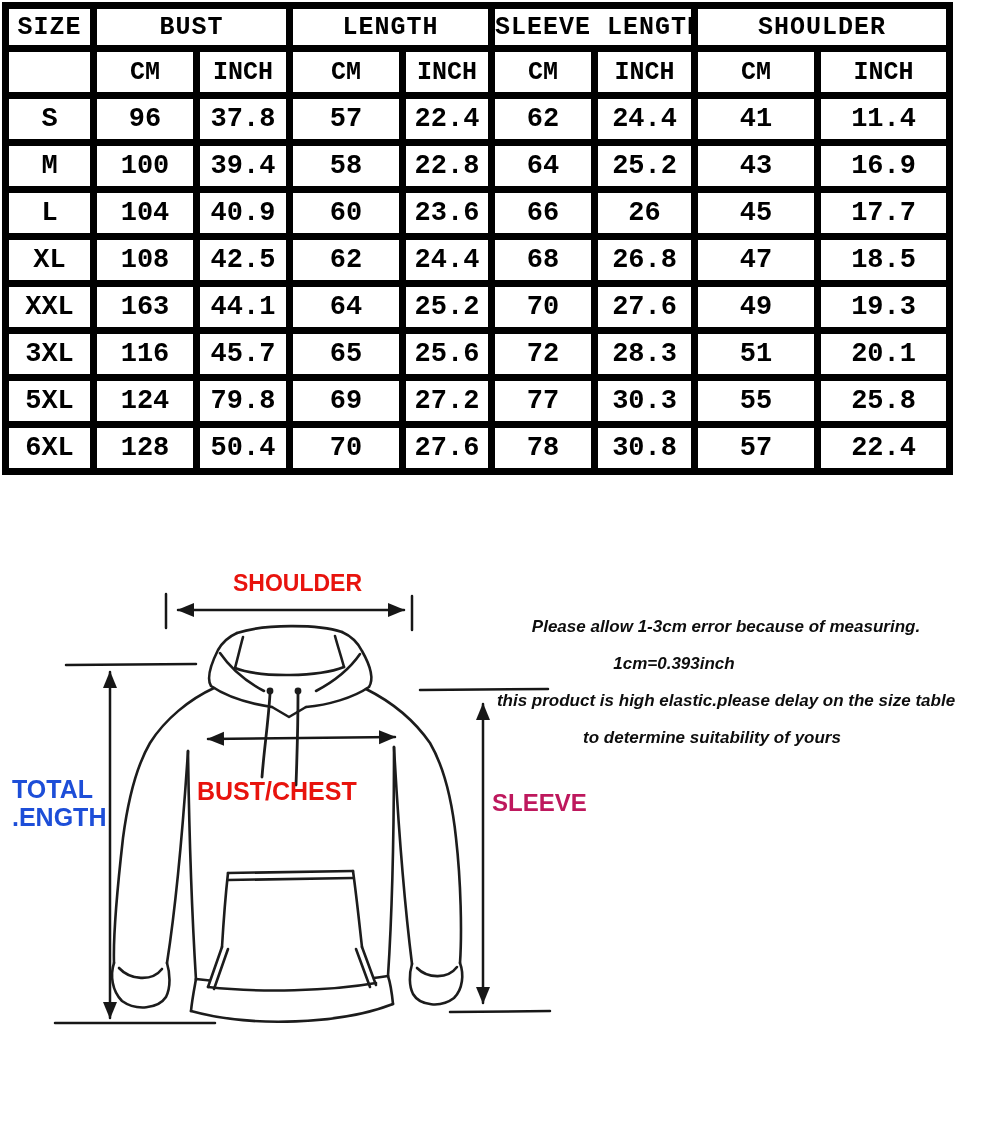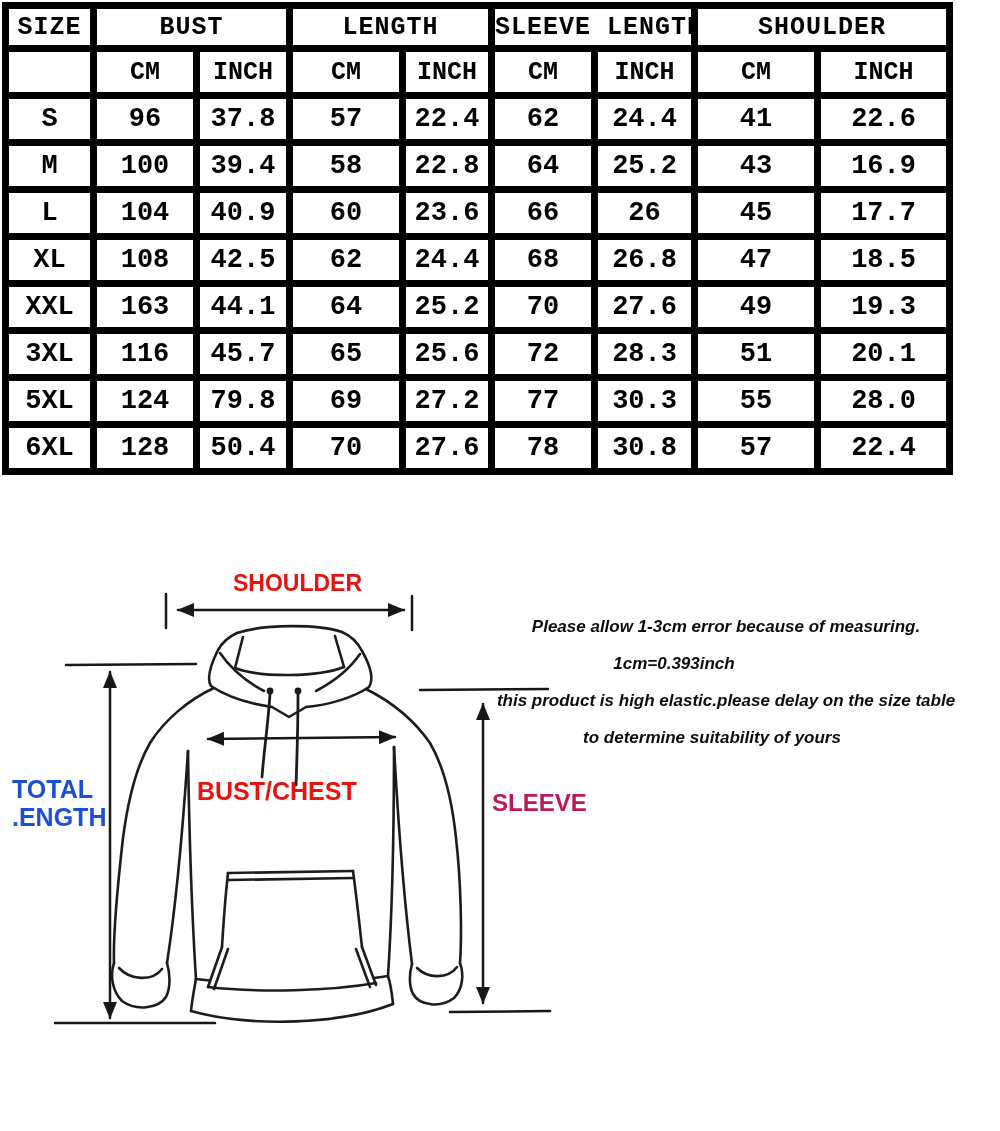--- a/index.html
+++ b/index.html
@@ -99,21 +99,21 @@
   <tbody>
       <tr>
         <td>S</td>
         <td>96</td>
         <td>37.8</td>
         <td>57</td>
         <td>22.4</td>
         <td>62</td>
         <td>24.4</td>
         <td>41</td>
-        <td>22.6</td>
+        <td>11.4</td>
       </tr>
       <tr>
         <td>M</td>
         <td>100</td>
         <td>39.4</td>
         <td>58</td>
         <td>22.8</td>
         <td>64</td>
         <td>25.2</td>
         <td>43</td>
@@ -165,21 +165,21 @@
       </tr>
       <tr>
         <td>5XL</td>
         <td>124</td>
         <td>79.8</td>
         <td>69</td>
         <td>27.2</td>
         <td>77</td>
         <td>30.3</td>
         <td>55</td>
-        <td>28.0</td>
+        <td>25.8</td>
       </tr>
       <tr>
         <td>6XL</td>
         <td>128</td>
         <td>50.4</td>
         <td>70</td>
         <td>27.6</td>
         <td>78</td>
         <td>30.8</td>
         <td>57</td>

